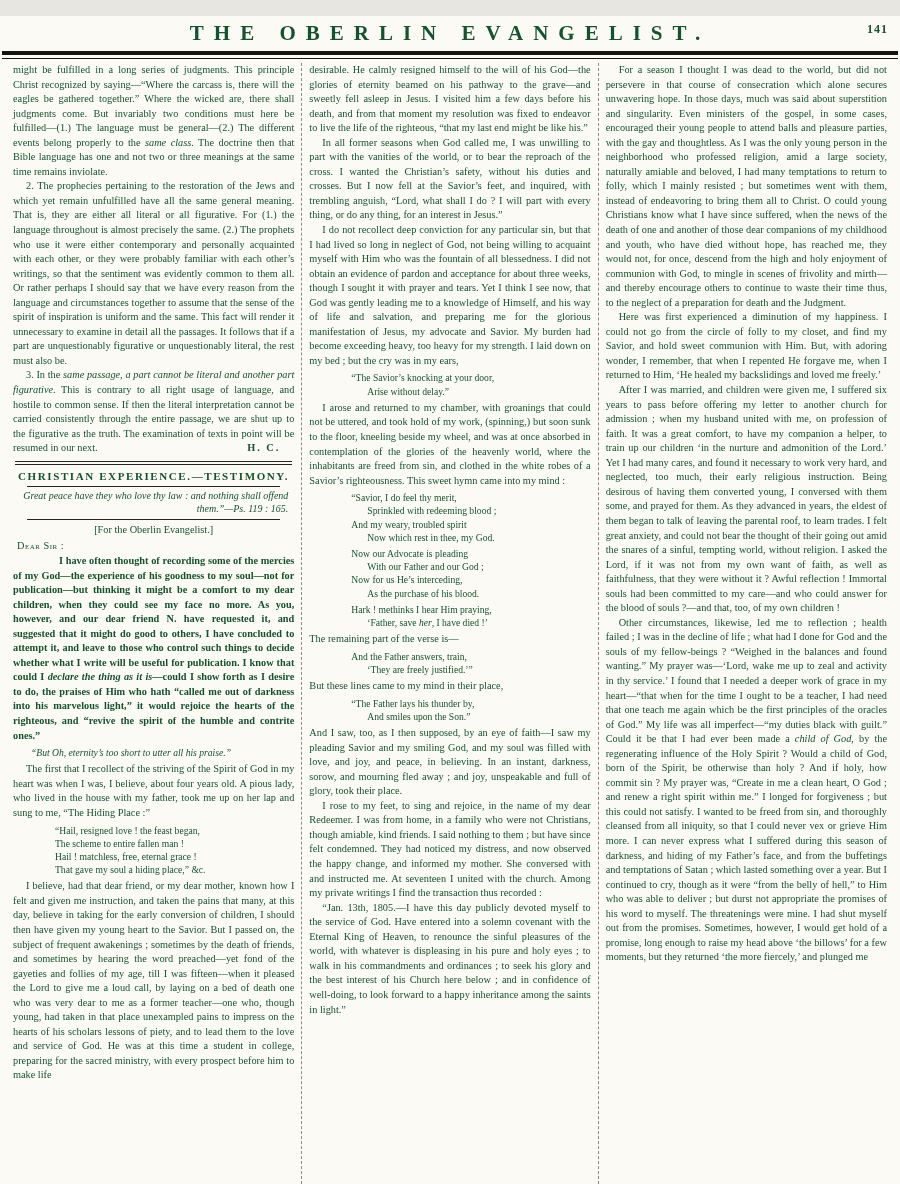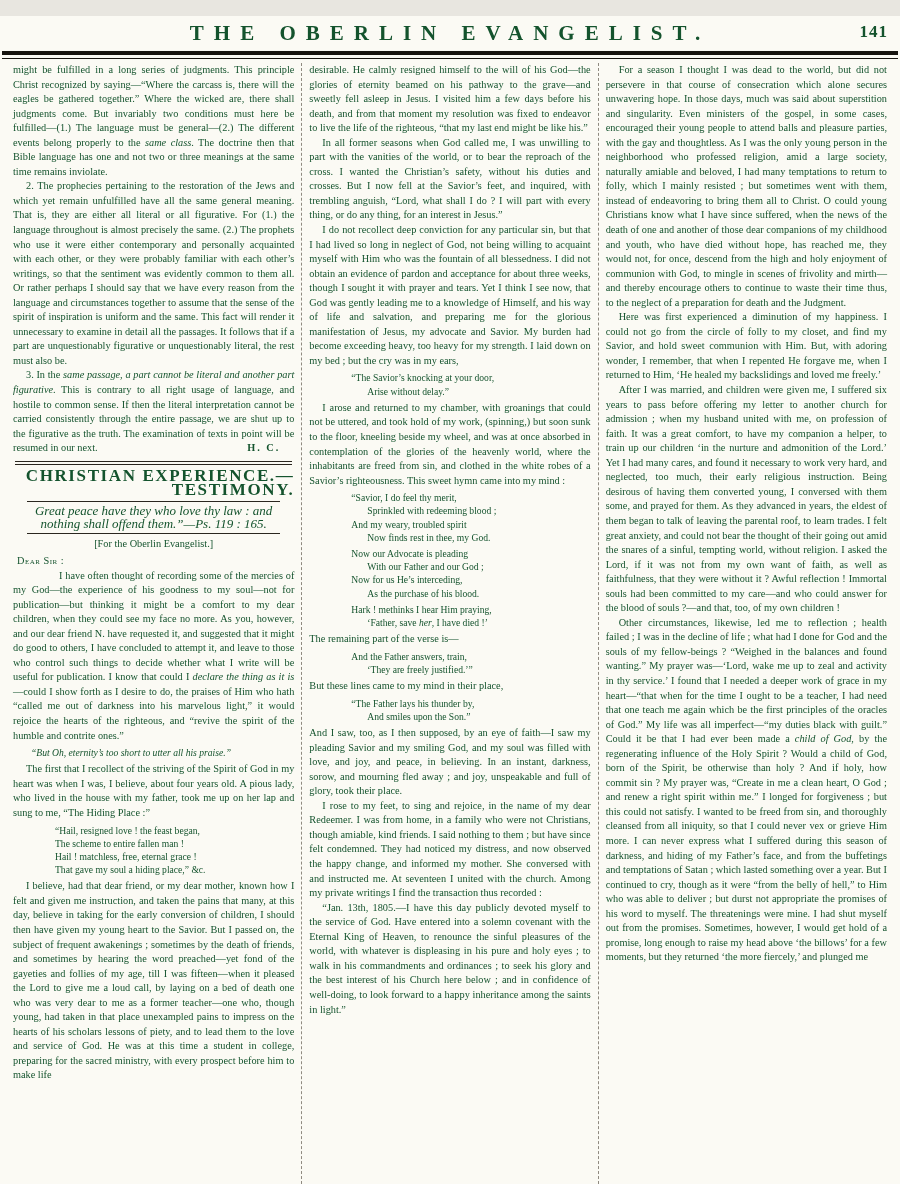--- a/index.html
+++ b/index.html
@@ -23,21 +23,21 @@
     margin:0;
     text-align:center;
     font-size:21px;
     font-weight:bold;
     letter-spacing:10px;
     line-height:26px;
   }
   .masthead-page-number{
     position:absolute;
     right:12px;top:6px;
-    font-size:17px;
+    font-size:12px;
     font-weight:bold;
     letter-spacing:1px;
   }
   .masthead-rule{
     height:3px;
     border-top:4px solid #17140f;
     border-bottom:1px solid #17140f;
     margin:1px 2px 0 2px;
   }
   
@@ -57,21 +57,21 @@
     text-align:justify;
   }
   .col-divider{
     width:0;
     border-left:1px dashed #8f8a80;
     margin:0;
   }
   
   p.para{margin:0;text-indent:13px;}
   p.para.noindent{text-indent:0;}
-  p.para.deep-indent{text-indent:46px;}
+  p.para.deep-indent{text-indent:46px;font-weight:bold;}
   .sig{float:right;font-weight:bold;letter-spacing:2px;padding-right:14px;}
   .verse{
     margin:3px 0 3px 42px;
     font-size:9.6px;
     line-height:13.2px;
     text-align:left;
   }
   .verse .vline{white-space:nowrap;}
   .verse .vline.vindent{padding-left:16px;}
   .quoteline{
@@ -86,30 +86,30 @@
     border-top:1px solid #2a261f;
     border-bottom:1px solid #2a261f;
     margin:5px 2px 4px 2px;
   }
   .rule{
     border-top:1px solid #2a261f;
     margin:3px 14px;
   }
   h2.art-head{
     margin:4px 0 2px 0;
-    text-align:right;
-    font-size:17px;
+    text-align:center;
+    font-size:11px;
     font-weight:bold;
     letter-spacing:1.6px;
     text-indent:0;
   }
   .scripture{
     margin:2px 6px;
-    text-align:center;
-    font-size:13px;
+    text-align:right;
+    font-size:10px;
     line-height:12.8px;
     font-style:italic;
   }
   .attribution{
     margin:2px 0;
     text-align:center;
     font-size:10.3px;
   }
   .salutation{
     margin:1px 0 0 4px;
@@ -159,21 +159,21 @@
         <p class="para">I do not recollect deep conviction for any particular sin, but that I had lived so long in neglect of God, not being willing to acquaint myself with Him who was the fountain of all blessedness. I did not obtain an evidence of pardon and acceptance for about three weeks, though I sought it with prayer and tears. Yet I think I see now, that God was gently leading me to a knowledge of Himself, and his way of life and salvation, and preparing me for the glorious manifestation of Jesus, my advocate and Savior. My burden had become exceeding heavy, too heavy for my strength. I laid down on my bed ; but the cry was in my ears,</p>
         <div class="verse">
           <div class="vline">“The Savior’s knocking at your door,</div>
           <div class="vline vindent">Arise without delay.”</div>
         </div>
         <p class="para">I arose and returned to my chamber, with groanings that could not be uttered, and took hold of my work, (spinning,) but soon sunk to the floor, kneeling beside my wheel, and was at once absorbed in contemplation of the glories of the heavenly world, where the inhabitants are freed from sin, and clothed in the white robes of a Savior’s righteousness. This sweet hymn came into my mind :</p>
         <div class="verse">
           <div class="vline">“Savior, I do feel thy merit,</div>
           <div class="vline vindent">Sprinkled with redeeming blood ;</div>
           <div class="vline">And my weary, troubled spirit</div>
-          <div class="vline vindent">Now finds rest in thee, my God.</div>
+          <div class="vline vindent">Now which rest in thee, my God.</div>
         </div>
         <div class="verse">
           <div class="vline">Now our Advocate is pleading</div>
           <div class="vline vindent">With our Father and our God ;</div>
           <div class="vline">Now for us He’s interceding,</div>
           <div class="vline vindent">As the purchase of his blood.</div>
         </div>
         <div class="verse">
           <div class="vline">Hark ! methinks I hear Him praying,</div>
           <div class="vline vindent">‘Father, save <i>her</i>, I have died !’</div>

